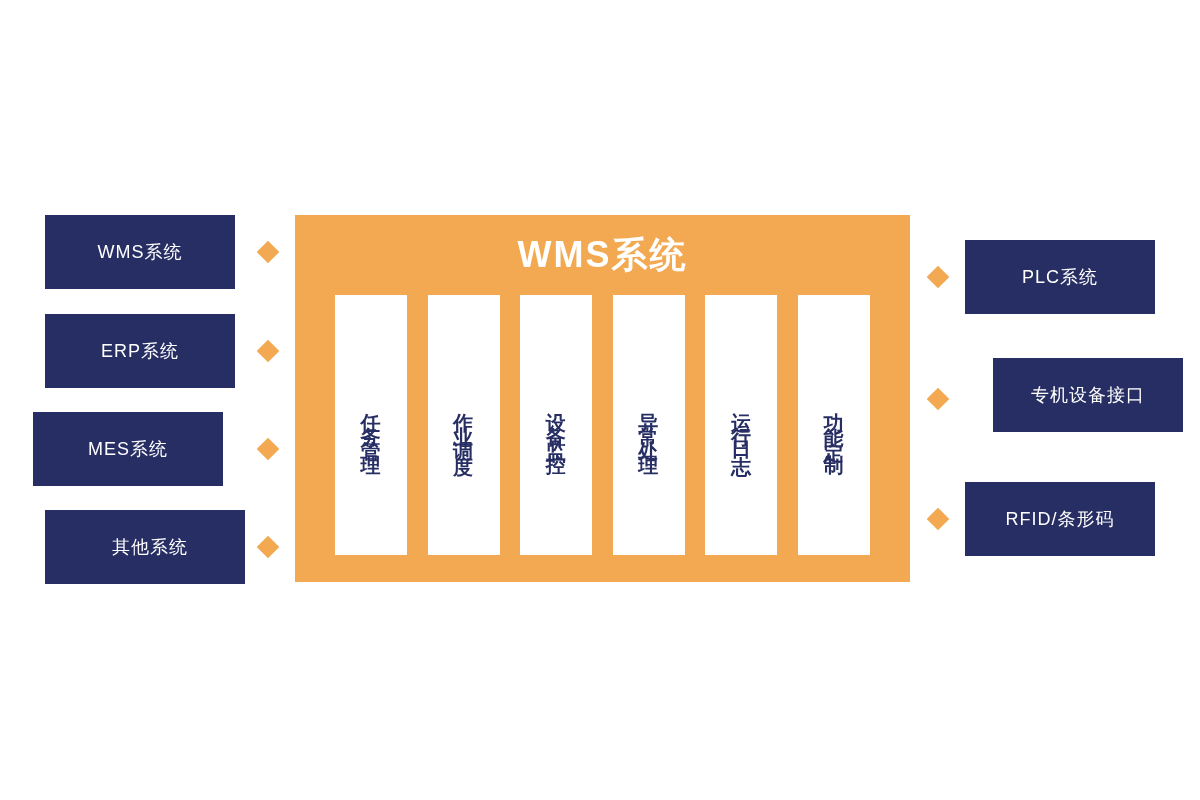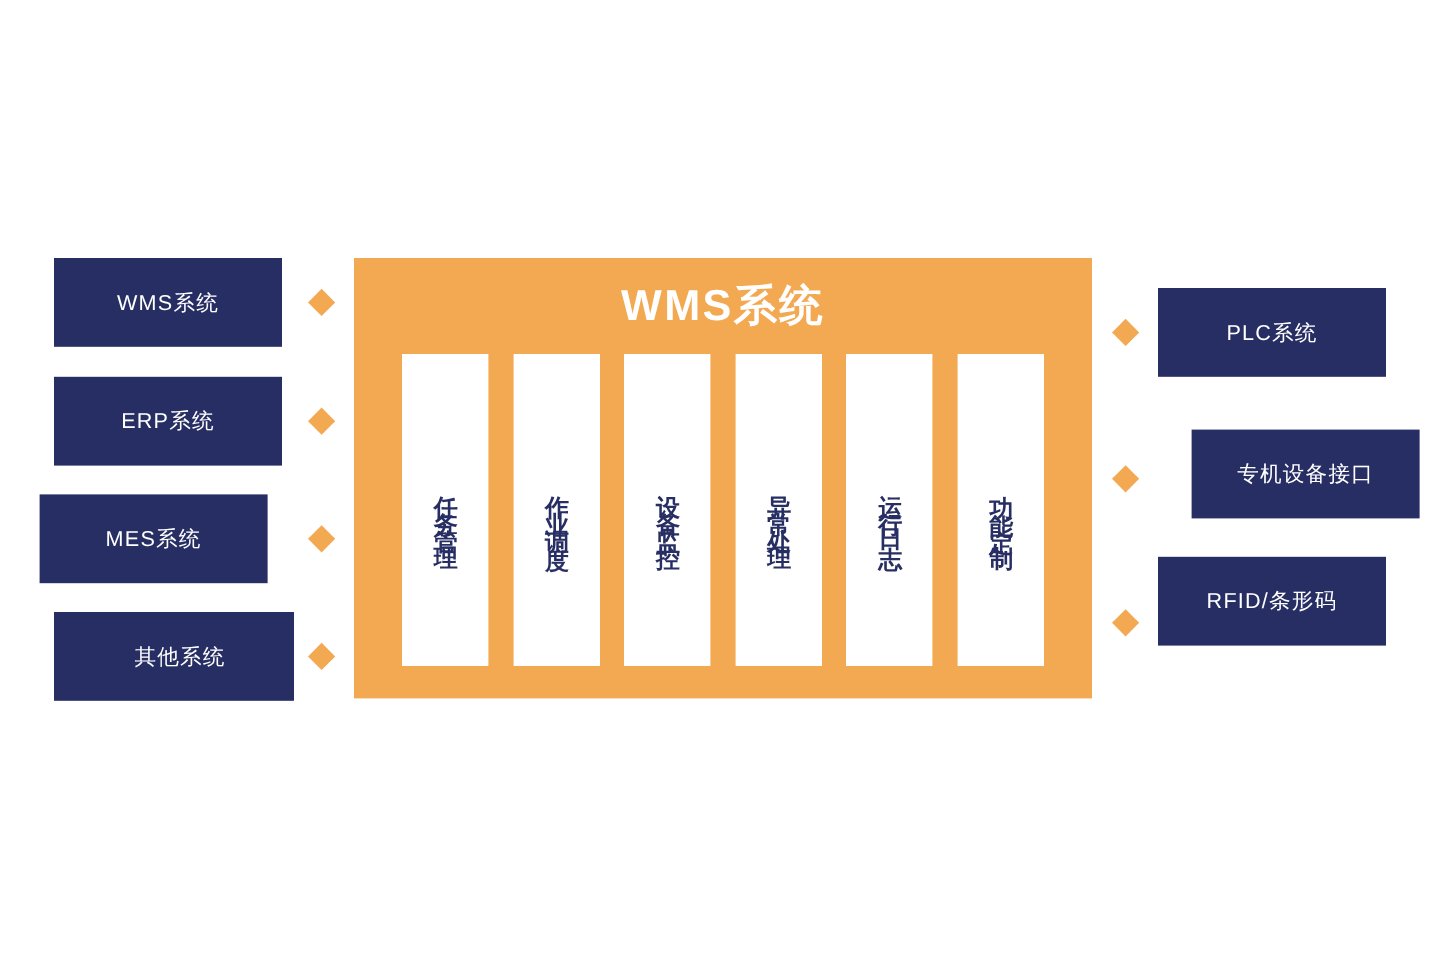--- a/index.html
+++ b/index.html
@@ -53,21 +53,21 @@
     font-size:20px;font-weight:bold;
     letter-spacing:14px;
     line-height:1;
   }
 
   
   .lb0{left:45px;top:215px;} .lb1{left:45px;top:314px;}
   .lb2{left:33px;top:412px;} .lb3{left:45px;top:510px;padding-left:10px;}
   .ld0{left:260px;top:244px;} .ld1{left:260px;top:343px;}
   .ld2{left:260px;top:441px;} .ld3{left:260px;top:539px;}
-  .rb0{left:965px;top:240px;} .rb1{left:965px;top:358px;margin-left:28px;} .rb2{left:965px;top:464px;justify-content:center;}
+  .rb0{left:965px;top:240px;} .rb1{left:965px;top:358px;margin-left:28px;} .rb2{left:965px;top:482px;justify-content:center;}
   .rd0{left:930px;top:269px;} .rd1{left:930px;top:391px;} .rd2{left:930px;top:511px;}
 </style>
 </head>
 <body>
 
 <div class="canvas">
 
   <div class="side-box lb0">
     <span>WMS系统</span>
   </div>

